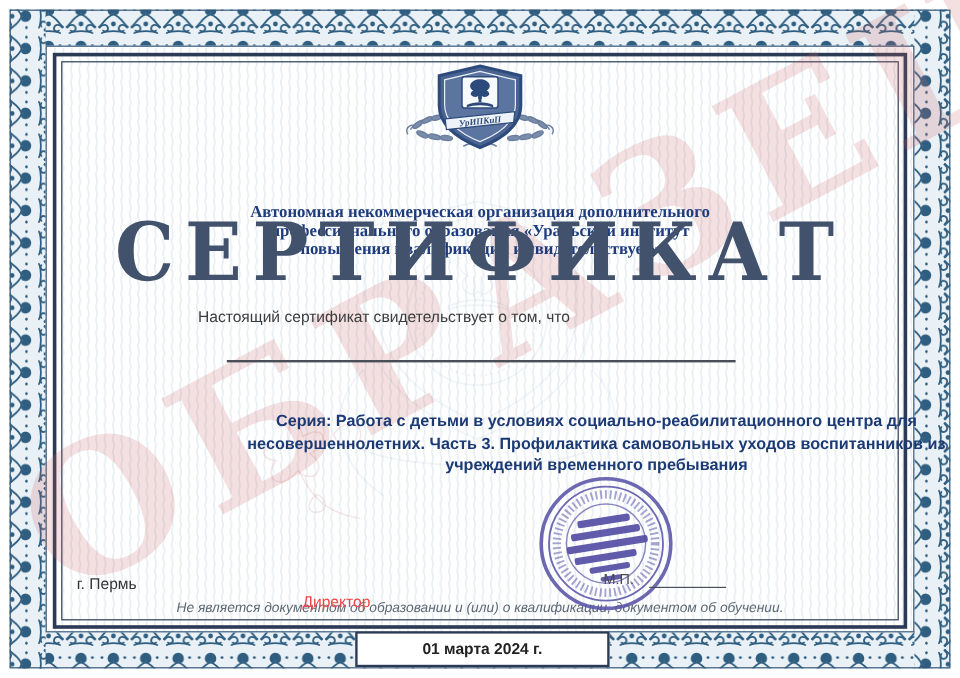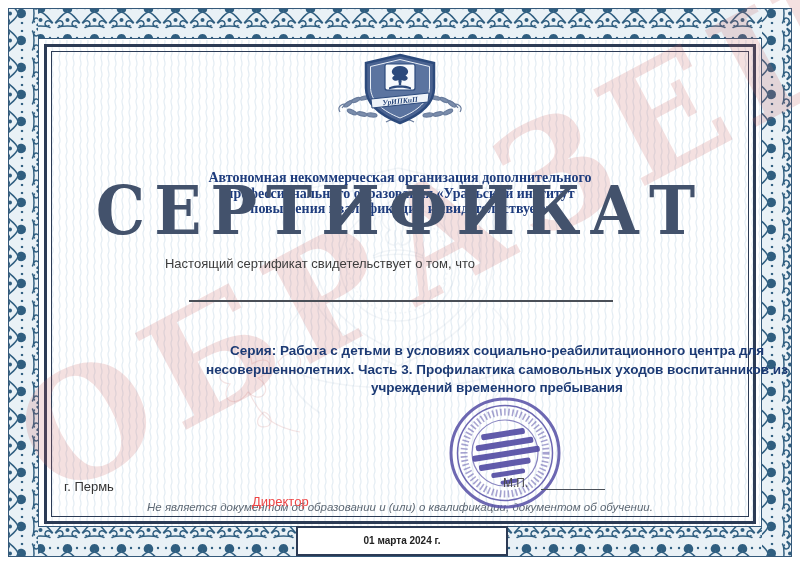--- a/index.html
+++ b/index.html
@@ -49,21 +49,21 @@
     line-height:15px; z-index:3;margin-top:32px; }
   .seal-label { position:absolute; left:503px; top:476px; font-size:12px; color:#4a4a4a; z-index:4; }
   .sig-line { position:absolute; left:541px; top:476px; width:64px; height:13px;
     border-bottom:1.5px solid #4a4f57; z-index:3; }
   .disclaimer { position:absolute; left:0; top:501px; width:800px; text-align:center;
     font-size:11.5px; color:#5d6874; z-index:2;font-style:italic; }
 
   .date-box {
     position:absolute; left:296px; top:526px; width:208px; height:26px; z-index:5;
     background:#ffffff; border:2px solid #2c3b55; text-align:center;
-    font-size:10px; font-weight:bold; color:#222; line-height:26px;
+    font-size:13px; font-weight:bold; color:#222; line-height:26px;
   }
 </style>
 </head>
 <body>
 
 <div class="page">
 
   <svg class="bg-svg" width="800" height="565" viewBox="0 0 800 565">
     <defs>
       <pattern id="ornH" width="27" height="30" patternUnits="userSpaceOnUse">

